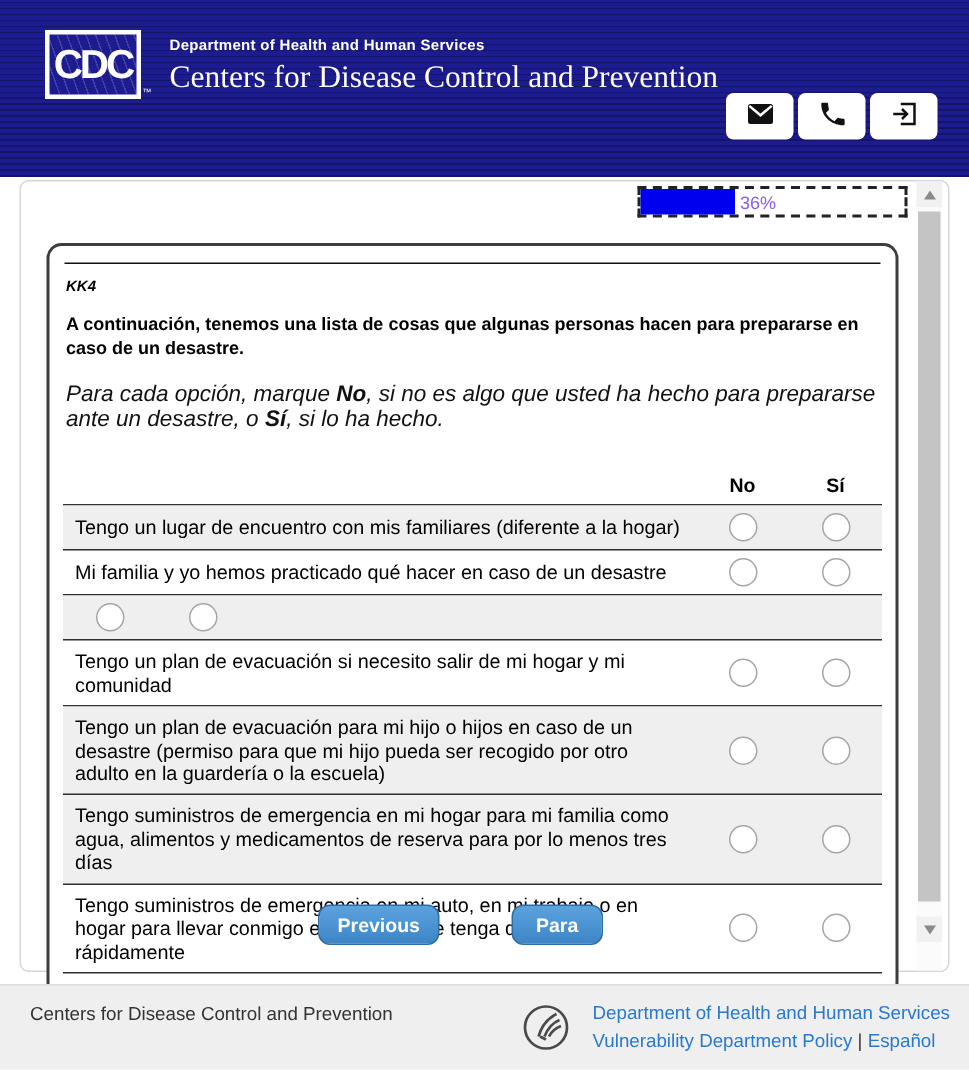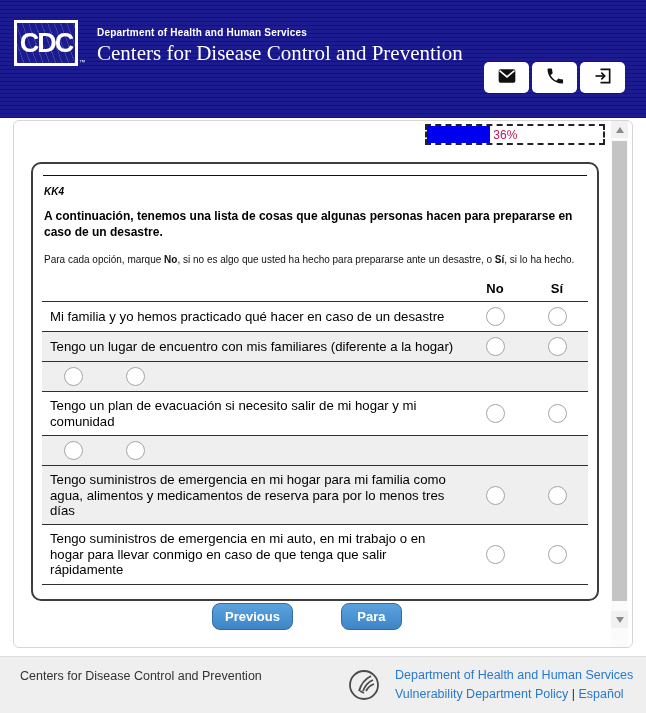--- a/index.html
+++ b/index.html
@@ -10,21 +10,21 @@
     background:#ffffff;
     overflow:hidden;
   }
 
   
   .site-header {
     position:absolute; left:0; top:0; width:646px; height:118px;
     background:#1c1c90;
     background-image:repeating-linear-gradient(0deg, rgba(0,0,0,.28) 0 1px, transparent 1px 4px);
   }
-  .logo-row { position:absolute; left:14px; top:20px; display:flex; align-items:flex-end; }
+  .logo-row { position:absolute; left:30px; top:20px; display:flex; align-items:center; }
   .cdc-logo {
     width:64px; height:46px; border:3px solid #ffffff; background:#1c1c90;
     display:flex; align-items:center; justify-content:center;
     color:#fff; font-weight:bold; font-size:27px; letter-spacing:-2px;
     font-family:"Liberation Sans", sans-serif; position:relative;
     background-image:repeating-linear-gradient(70deg, rgba(255,255,255,.16) 0 1px, transparent 1px 6px);
   }
   .cdc-tm { color:#fff; font-size:6px; align-self:flex-end; margin:0 0 1px 1px; }
   .header-text { margin-left:12px; padding-top:3px; color:#fff; }
   .dept-line { font-size:10px; font-weight:bold; letter-spacing:.2px; }
@@ -40,31 +40,31 @@
   
   .content-panel {
     position:absolute; left:13px; top:120px; width:620px; height:528px;
     background:#fff; border:1px solid #d6d6d6; border-radius:6px;
   }
   .progress-wrap {
     position:absolute; top:3px; right:27px; width:180px; height:21px;
     border:2px dashed #222; background:#fff; display:flex; align-items:center;
   }
   .progress-fill { height:100%; background:#0000ee; }
-  .progress-label { font-size:12px; color:#be185d; margin-left:3px; }
+  .progress-label { font-size:12px; color:#8b5cf6; margin-left:3px; }
 
   .question-panel {
     position:absolute; left:17px; top:41px; width:568px;
     border:2px solid #3d3d3d; border-radius:10px; background:#fff;
     padding:9px 9px 14px 9px;
   }
   .q-topline { border:none; border-top:1px solid #111; margin:2px 1px 10px 1px; }
   .q-id { font-size:10px; font-weight:bold; font-style:italic; margin:0 0 12px 2px; }
   .q-heading { font-size:12px; font-weight:bold; line-height:1.3; margin:0 0 14px 2px; color:#000; }
-  .q-note { font-size:10px; margin:0 0 16px 2px; color:#111; }
+  .q-note { font-size:15px; font-style:italic; margin:0 0 28px 2px; color:#111; }
   .q-note .b { font-weight:bold; }
 
   .grid-header { display:flex; align-items:flex-end; padding-bottom:5px; }
   .grid-header .spacer { flex:1; }
   .colhead { width:62px; text-align:center; font-size:13px; font-weight:bold; }
   .grid-header { border-bottom:1px solid #2f2f2f; }
 
   .grid-row {
     display:flex; align-items:center; border-bottom:1px solid #2f2f2f;
     padding:5px 0;
@@ -168,56 +168,57 @@
     <div class="q-id">KK4</div>
     <div class="q-heading">A continuación, tenemos una lista de cosas que algunas personas hacen para prepararse en caso de un desastre.</div>
     <div class="q-note"><span>Para cada opción, marque </span><span class="b">No</span><span>, si no es algo que usted ha hecho para prepararse ante un desastre, o </span><span class="b">Sí</span><span>, si lo ha hecho.</span></div>
 
     <div class="grid-header">
       <div class="spacer"></div>
       <div class="colhead">No</div>
       <div class="colhead">Sí</div>
     </div>
 
+    <div class="grid-row odd">
+      <div class="row-text">Tengo un lugar de encuentro con mis familiares (diferente a la hogar)</div>
+      <div class="radio-cell">
+          <span class="radio"></span>
+        </div>
+      <div class="radio-cell">
+          <span class="radio"></span>
+        </div>
+    </div>
     <div class="grid-row">
       <div class="row-text">Mi familia y yo hemos practicado qué hacer en caso de un desastre</div>
       <div class="radio-cell">
           <span class="radio"></span>
         </div>
       <div class="radio-cell">
           <span class="radio"></span>
         </div>
     </div>
     <div class="grid-row odd">
-      <div class="row-text">Tengo un lugar de encuentro con mis familiares (diferente a la hogar)</div>
-      <div class="radio-cell">
-          <span class="radio"></span>
-        </div>
-      <div class="radio-cell">
-          <span class="radio"></span>
-        </div>
-    </div>
-    <div class="grid-row odd">
       <div class="radio-cell">
           <span class="radio"></span>
         </div>
       <div class="radio-cell">
           <span class="radio"></span>
         </div>
     </div>
     <div class="grid-row">
       <div class="row-text">Tengo un plan de evacuación si necesito salir de mi hogar y mi comunidad</div>
       <div class="radio-cell">
           <span class="radio"></span>
         </div>
       <div class="radio-cell">
           <span class="radio"></span>
         </div>
     </div>
     <div class="grid-row odd">
+      <div class="row-text">Tengo un plan de evacuación para mi hijo o hijos en caso de un desastre (permiso para que mi hijo pueda ser recogido por otro adulto en la guardería o la escuela)</div>
       <div class="radio-cell">
           <span class="radio"></span>
         </div>
       <div class="radio-cell">
           <span class="radio"></span>
         </div>
     </div>
     <div class="grid-row odd">
       <div class="row-text">Tengo suministros de emergencia en mi hogar para mi familia como agua, alimentos y medicamentos de reserva para por lo menos tres días</div>
       <div class="radio-cell">

